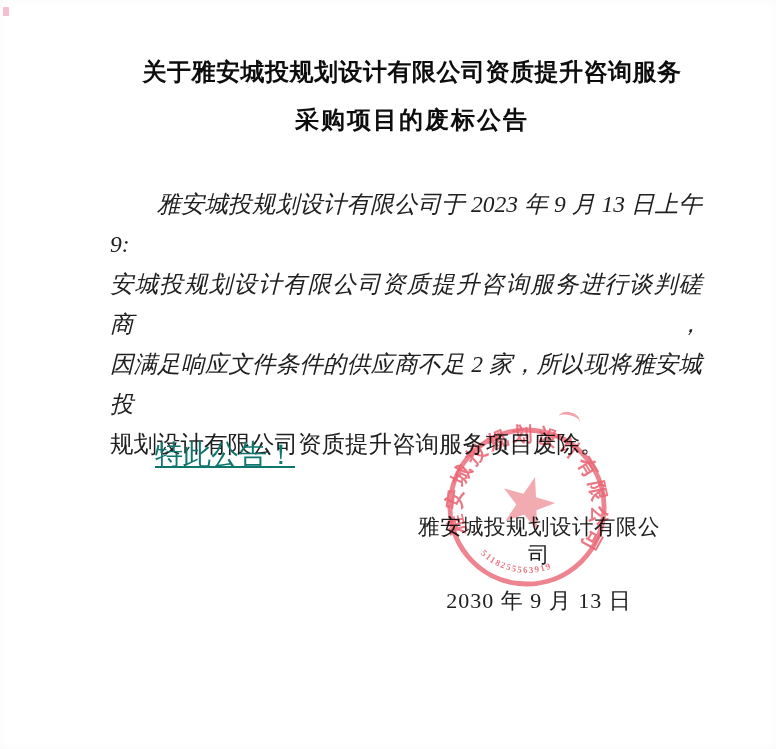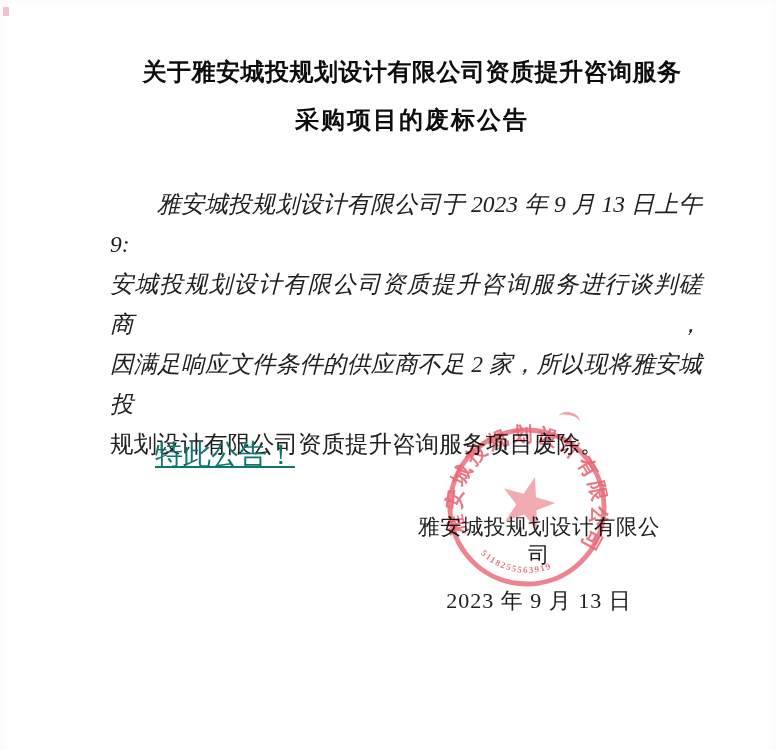--- a/index.html
+++ b/index.html
@@ -47,21 +47,21 @@
     <div class="jline indent">雅安城投规划设计有限公司于 2023 年 9 月 13 日上午 9:</div>
     <div class="jline">安城投规划设计有限公司资质提升咨询服务进行谈判磋商，</div>
     <div class="jline">因满足响应文件条件的供应商不足 2 家，所以现将雅安城投</div>
     <div class="lastline">规划设计有限公司资质提升咨询服务项目废除。</div>
   </div>
 
   <div class="closing">特此公告！</div>
 
   <div class="sig-block">
     <div class="sig-company">雅安城投规划设计有限公司</div>
-    <div class="sig-date">2023 年 9 月 13 日</div>
+    <div class="sig-date">2030 年 9 月 13 日</div>
   </div>
 
   <div class="stray-mark"></div>
 
   <svg class="seal" width="170" height="170" viewBox="0 0 170 170">
     <g transform="rotate(6 85 85)">
       <circle cx="85" cy="85" r="77" fill="none" stroke-width="5" opacity="0.8" stroke="#e75766"></circle>
       <path id="sealTopArc" d="M 28.4 118.8 A 66 66 0 1 1 141.6 118.8" fill="none"></path>
       <path id="sealBottomArc" d="M 39.9 133.1 A 66 66 0 0 0 130.1 133.1" fill="none"></path>
       <path opacity="0.55" transform="rotate(10 85 82)" d="M85 54 L91.5 73.1 L111.6 73.4 L95.5 85.4 L101.5 104.7 L85 93 L68.5 104.7 L74.5 85.4 L58.4 73.4 L78.5 73.1 Z" fill="#e75766"></path>

